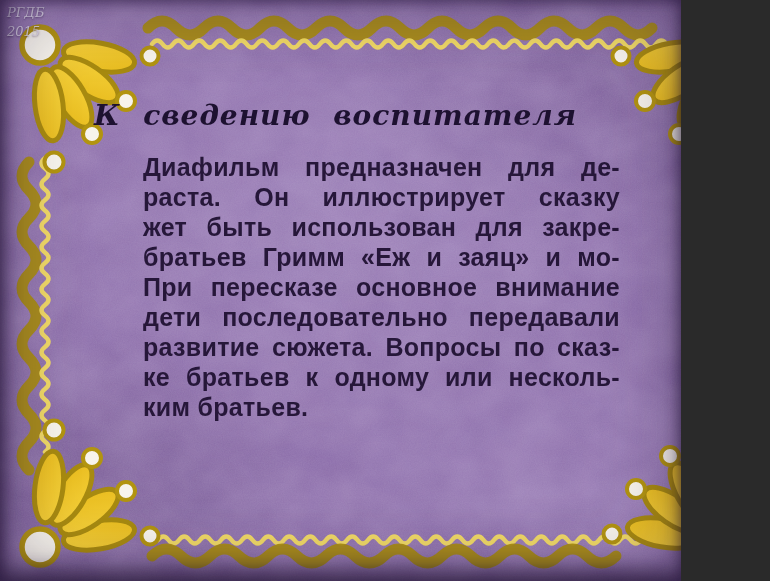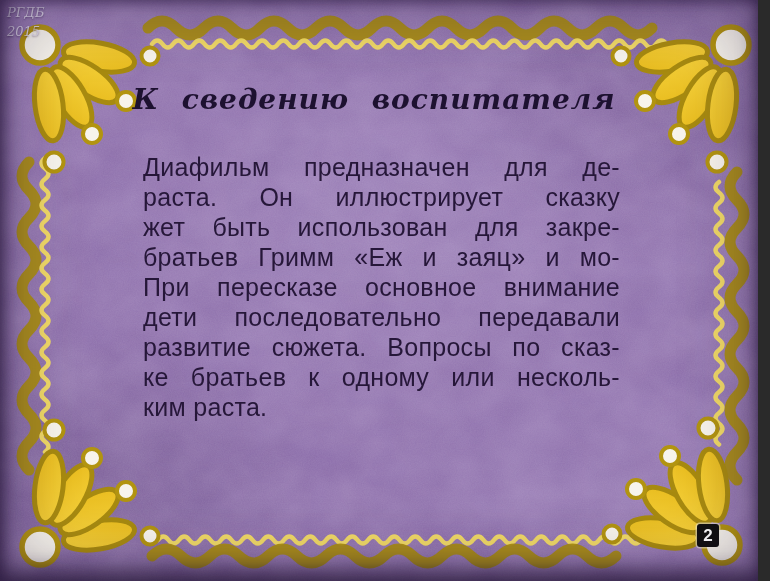--- a/index.html
+++ b/index.html
@@ -1,17 +1,17 @@
 <!DOCTYPE html>
 <html><head>
 <meta charset="utf-8">
 <style>
   html,body{margin:0;padding:0;background:#2a2a2a;}
   .frame{
-    position:relative;width:758px;height:581px;overflow:hidden;
+    position:relative;width:681px;height:581px;overflow:hidden;
     font-family:"Liberation Sans",sans-serif;
     background:
       radial-gradient(ellipse 430px 300px at 52% 40%, rgba(195,175,220,.28), transparent 70%),
       radial-gradient(ellipse 320px 220px at 12% 85%, rgba(58,34,84,.30), transparent 72%),
       radial-gradient(ellipse 380px 240px at 90% 12%, rgba(66,42,92,.22), transparent 72%),
       radial-gradient(ellipse 300px 200px at 80% 80%, rgba(170,148,200,.18), transparent 70%),
       #8768a6;
   }
   .frame::after{
     content:"";position:absolute;inset:0;pointer-events:none;z-index:9;
@@ -27,29 +27,29 @@
   .smalldot{fill:#f7f4ec;stroke:#b29410;stroke-width:4;}
   .wave-olive{fill:none;stroke:#a98d10;stroke-width:11;stroke-linecap:round;opacity:.92;}
   .wave-zigzag{fill:none;stroke:#f4de62;stroke-width:4.5;stroke-linecap:round;opacity:.95;}
   .watermark{
     position:absolute;top:4px;left:7px;z-index:5;
     font-family:"DejaVu Serif","Liberation Serif",serif;font-style:italic;
     font-size:13px;line-height:1.45;color:rgba(228,222,238,.88);
     text-shadow:0 1px 2px rgba(40,20,60,.5);
   }
   .title{
-    position:absolute;top:83px;left:0;right:10px;margin:0;z-index:5;
+    position:absolute;top:83px;left:0;right:10px;margin:16px;z-index:5;
     text-align:center;
     font-family:"DejaVu Serif","Liberation Serif",serif;
     font-style:italic;font-weight:bold;font-size:28px;
     letter-spacing:1px;word-spacing:12px;color:#1d1130;
   }
   .bodytext{
     position:absolute;top:152px;left:143px;width:477px;z-index:5;
-    font-weight:400;font-size:25px;line-height:30px;
+    font-weight:700;font-size:25px;line-height:30px;
     letter-spacing:.3px;color:#261739;
   }
   .bodytext .line{text-align:justify;text-align-last:justify;white-space:nowrap;}
   .bodytext .line.last{text-align-last:left;}
   .badge{
     position:absolute;left:697px;top:524px;width:22px;height:23px;z-index:6;
     background:#101010;border-radius:3px;color:#ffffff;
     font-weight:700;font-size:17px;line-height:23px;text-align:center;
     box-shadow:0 0 0 1.5px rgba(245,242,232,.55);
   }
@@ -118,18 +118,18 @@
 
   <div class="bodytext">
     <div class="line">Диафильм предназначен для де-</div>
     <div class="line">раста. Он иллюстрирует сказку</div>
     <div class="line">жет быть использован для закре-</div>
     <div class="line">братьев Гримм «Еж и заяц» и мо-</div>
     <div class="line">При пересказе основное внимание</div>
     <div class="line">дети последовательно передавали</div>
     <div class="line">развитие сюжета. Вопросы по сказ-</div>
     <div class="line">ке братьев к одному или несколь-</div>
-    <div class="line last">ким раста.</div>
+    <div class="line last">ким братьев.</div>
   </div>
 
   <div class="badge">2</div>
 
 </div>
 
 </body></html>

